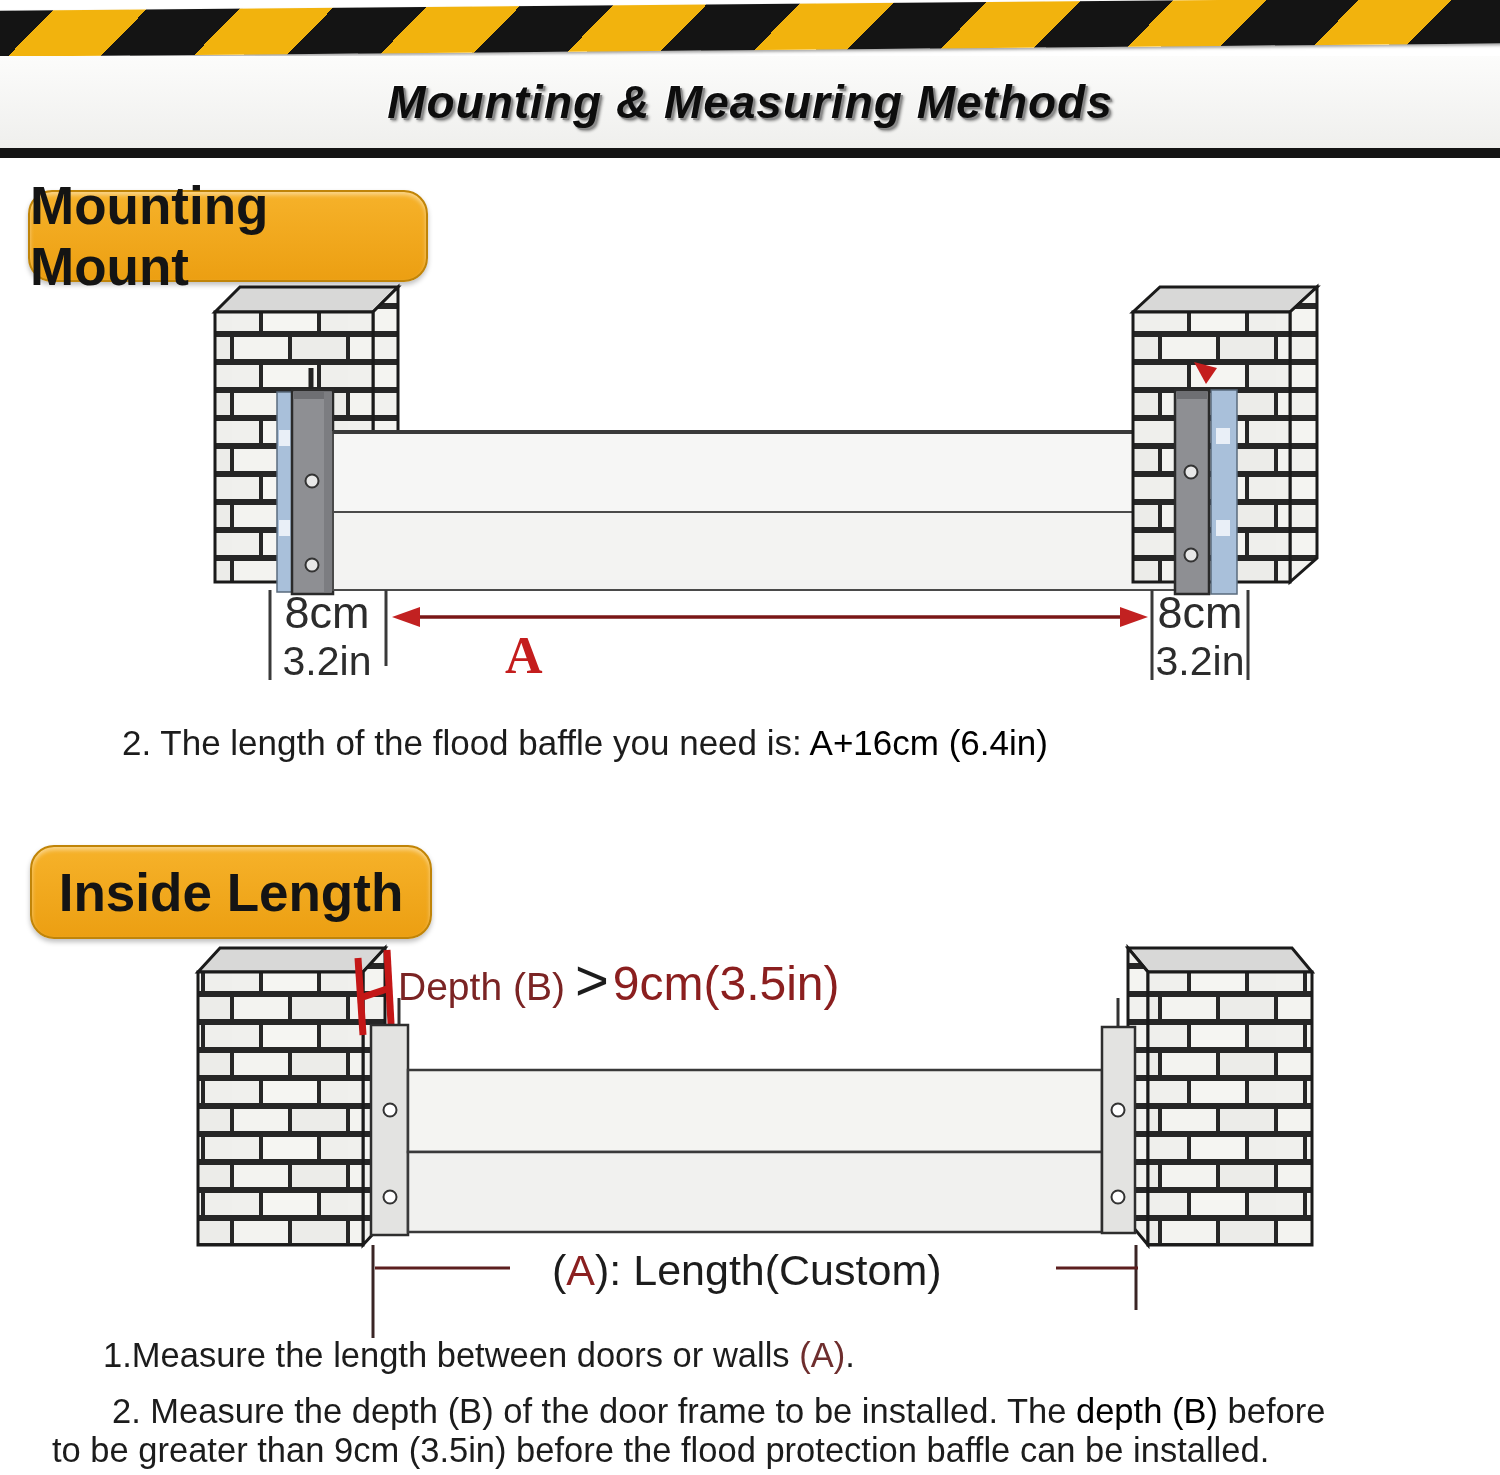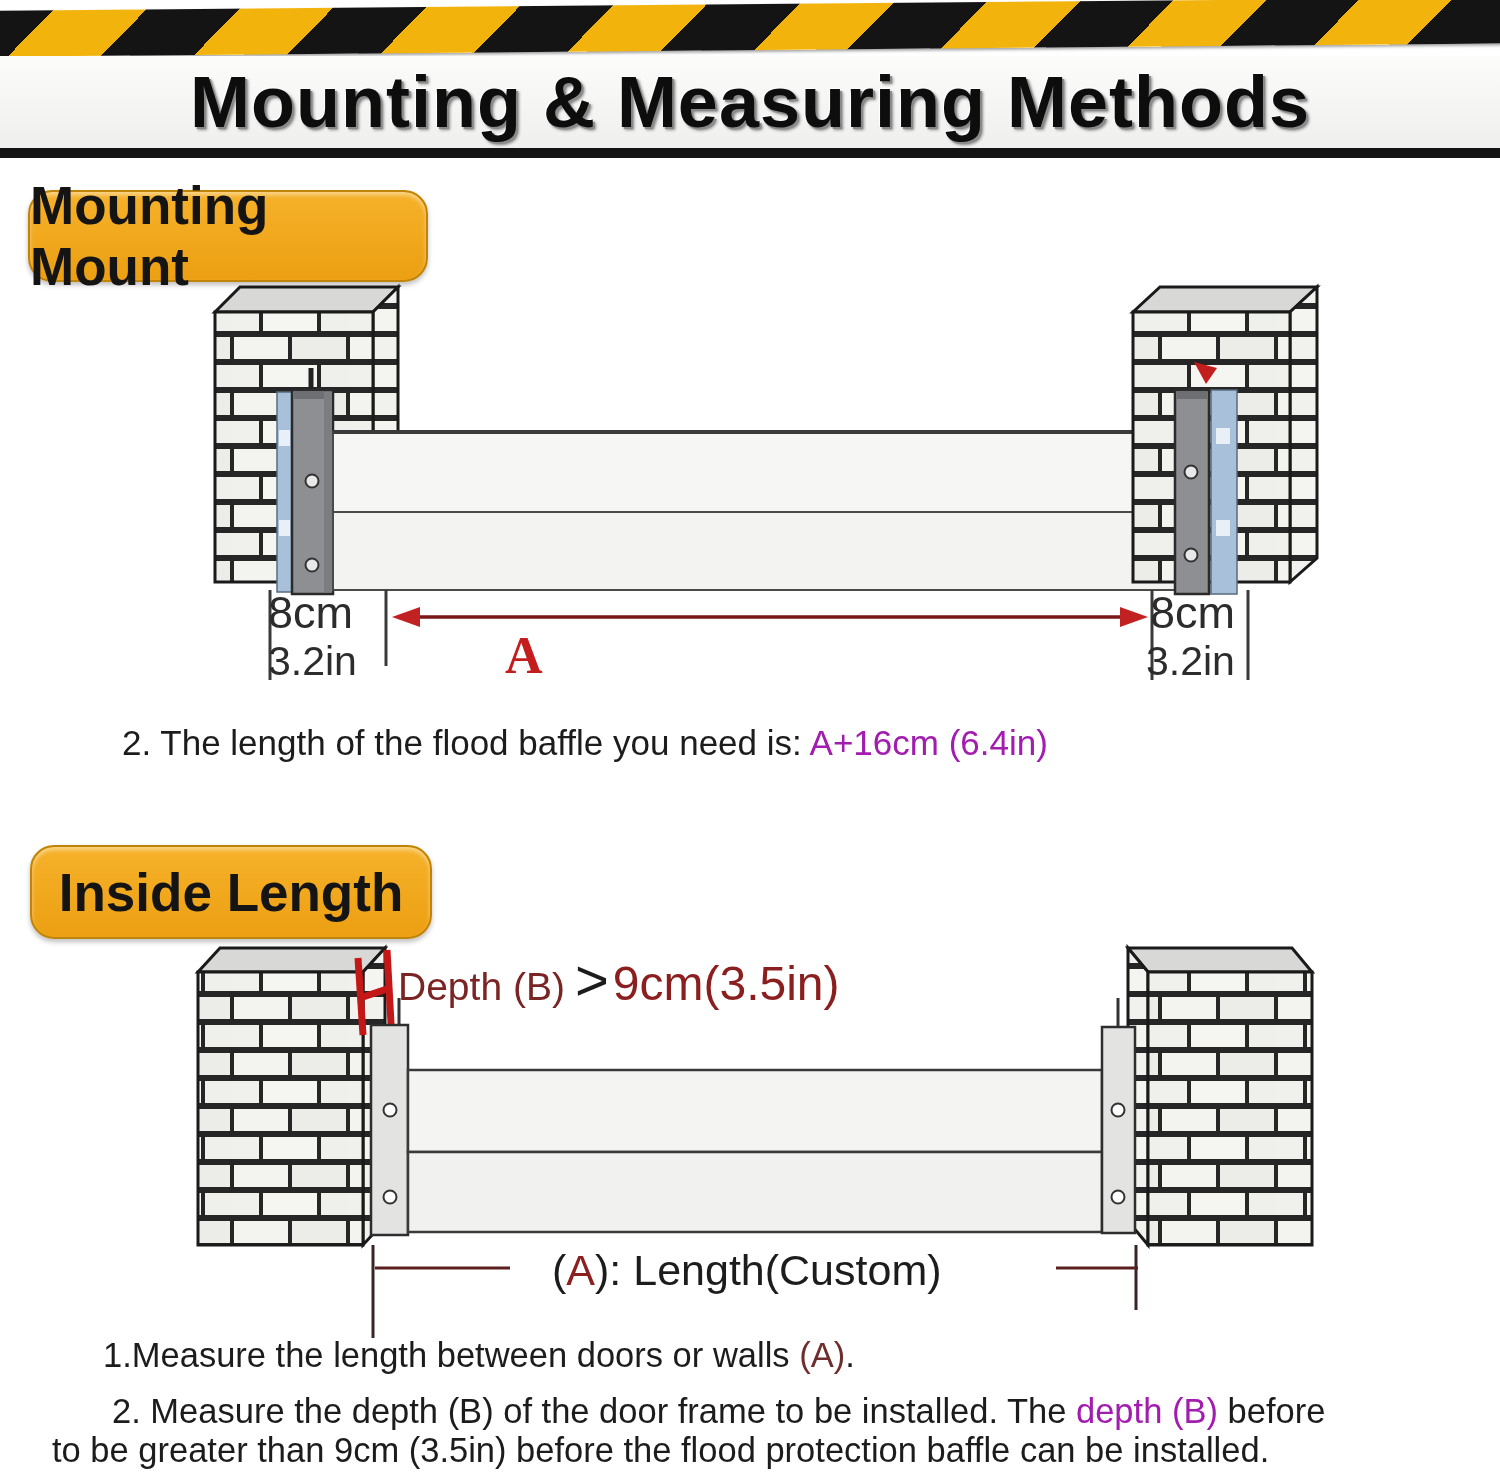--- a/index.html
+++ b/index.html
@@ -9,38 +9,38 @@
 
   
   .hazard-wrap{top:0;left:0;width:1500px;height:56px;overflow:hidden;}
   .hazard-stripes{position:absolute;top:4px;left:-40px;width:1600px;height:46px;
       background:repeating-linear-gradient(135deg,#141414 0 66px,#f2b30d 66px 132px);
       transform:rotate(-0.5deg);box-shadow:0 2px 3px rgba(0,0,0,.35);}
 
   
   .title-band{top:56px;left:0;width:1500px;height:92px;background:linear-gradient(180deg,#fcfcfb,#efefed);
       display:flex;align-items:center;justify-content:center;}
-  .page-title{font-size:72px;font-weight:700;letter-spacing:1px;color:#0d0d0d;
+  .page-title{font-size:46px;font-weight:700;font-style:italic;letter-spacing:1px;color:#0d0d0d;
       text-shadow:2px 2px 0 #8a8a8a,3px 3px 3px rgba(0,0,0,.45),-1px -1px 0 #ffffff;}
   .black-bar{top:148px;left:0;width:1500px;height:10px;background:#141414;}
 
   
   .badge{background:linear-gradient(180deg,#f6b22a,#ec9f12);border:2px solid #c08408;border-radius:24px;
       display:flex;align-items:center;justify-content:center;font-size:53px;font-weight:600;color:#141414;
       box-shadow:inset 0 3px 4px rgba(255,255,255,.45), 0 3px 5px rgba(0,0,0,.25);}
   .badge-outside{left:28px;top:190px;width:396px;height:88px;}
   .badge-inside{left:30px;top:845px;width:398px;height:90px;}
 
   
-  .dim{color:#2c2c2c;font-size:45px;text-align:left;line-height:46px;}
+  .dim{color:#2c2c2c;font-size:45px;text-align:center;line-height:46px;}
   .dim-small{font-size:41px;}
   .a-row{display:flex;align-items:baseline;gap:6px;}
   .big-a{color:#c41d1d;font-weight:700;font-size:52px;font-family:"Liberation Serif",serif;}
   .a-label{font-size:39px;color:#1c1c1c;}
-  .maroon{color:#a21caf;text-align:right;}
+  .maroon{color:#000000;text-align:right;}
   .maroon-dk{color:#6e2e2e;}
 
   .steps{font-size:35px;color:#1c1c1c;line-height:49px;white-space:nowrap;}
   .bsteps{font-size:34.5px;color:#1c1c1c;white-space:nowrap;}
 
   .depth-row{display:flex;align-items:baseline;}
   .depth-label{font-size:39px;color:#7b2424;}
   .depth-op{font-size:58px;color:#1c1c1c;margin:0 4px 0 10px;}
   .depth-val{font-size:48px;color:#8b1f1f;}
 

